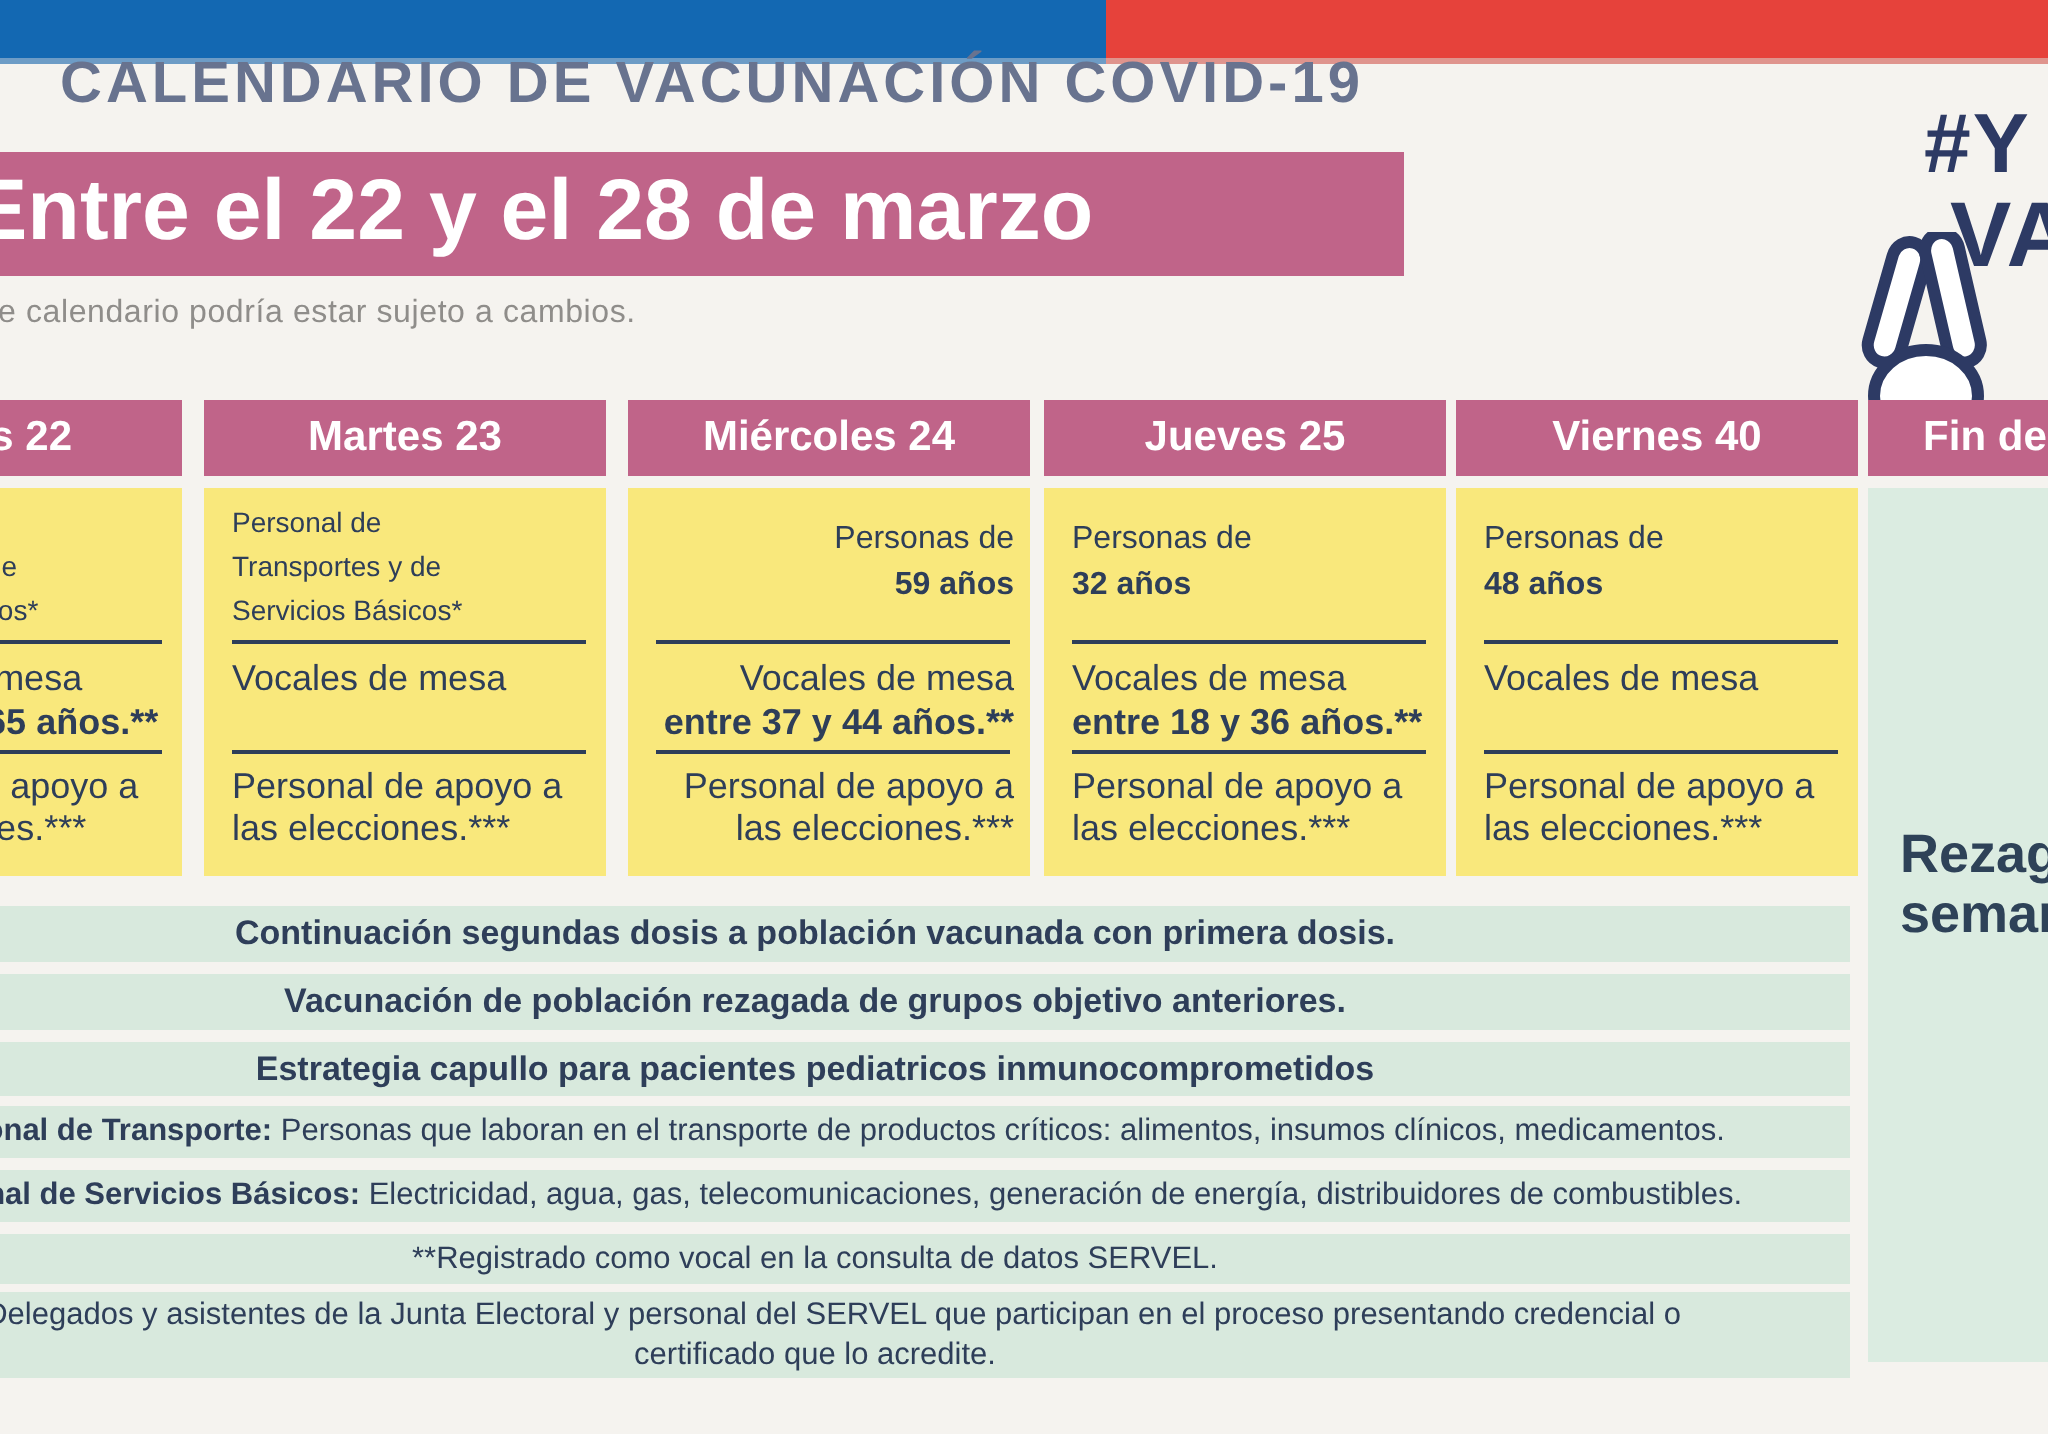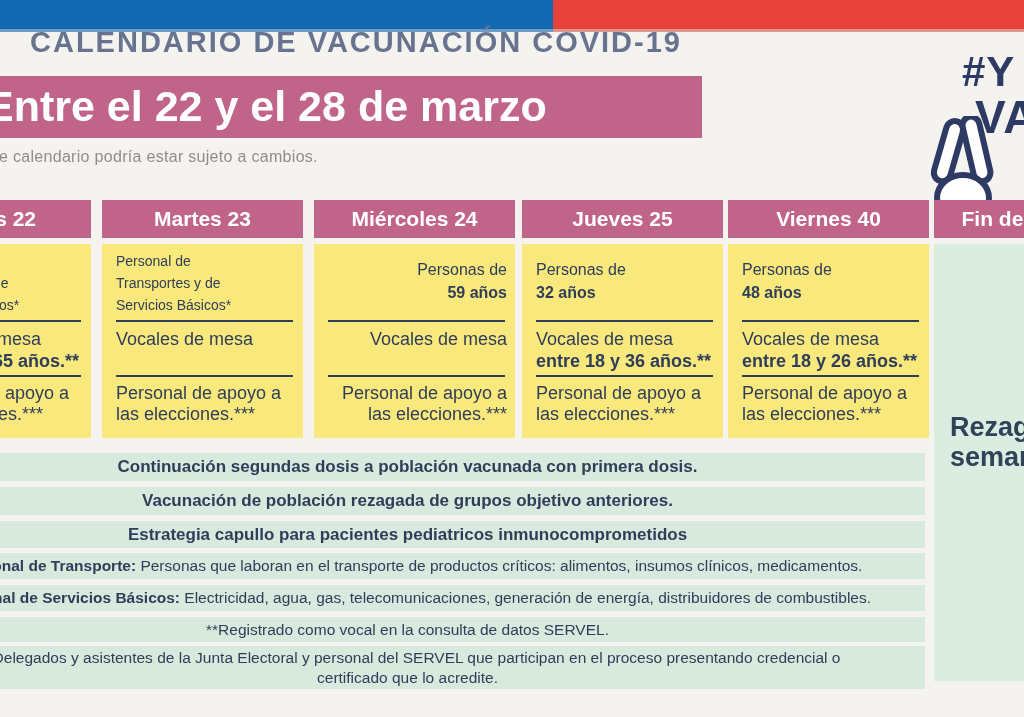--- a/index.html
+++ b/index.html
@@ -141,20 +141,21 @@
     <div class="day-col col-2">
       <div class="day-head">Miércoles 24</div>
       <div class="day-card">
         <div class="sec sec-top2">
           <span>Personas de</span><br>
           <span class="t-strong">59 años</span>
         </div>
         <div class="rule rule-1"></div>
         <div class="sec sec-voc">
           <span>Vocales de mesa</span><br>
+          <span class="t-strong">entre 37 y 44 años.**</span>
         </div>
         <div class="rule rule-2"></div>
         <div class="sec sec-apo">
           <span>Personal de apoyo a</span><br>
           <span>las elecciones.***</span>
         </div>
       </div>
     </div>
 
     <div class="day-col col-3">
@@ -180,21 +181,20 @@
     <div class="day-col col-4">
       <div class="day-head">Viernes 40</div>
       <div class="day-card">
         <div class="sec sec-top2">
           <span>Personas de</span><br>
           <span class="t-strong">48 años</span>
         </div>
         <div class="rule rule-1"></div>
         <div class="sec sec-voc">
           <span>Vocales de mesa</span><br>
-          <span class="t-strong">entre 18 y 26 años.**</span>
         </div>
         <div class="rule rule-2"></div>
         <div class="sec sec-apo">
           <span>Personal de apoyo a</span><br>
           <span>las elecciones.***</span>
         </div>
       </div>
     </div>
 
     <div class="day-col col-we">

